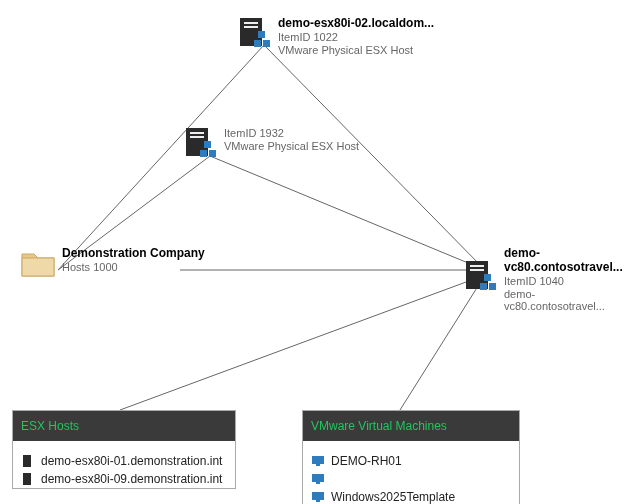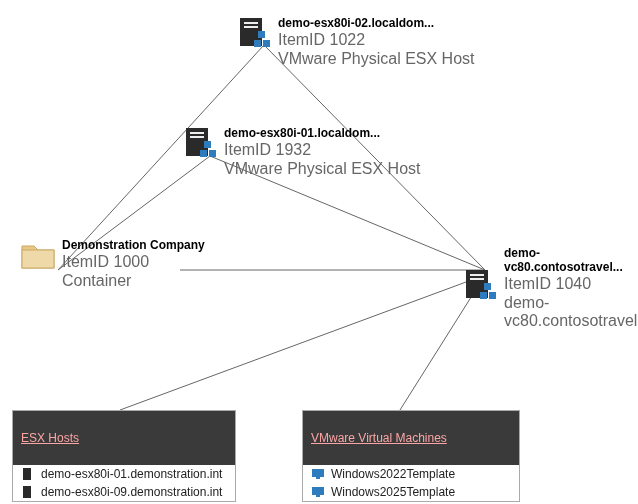--- a/index.html
+++ b/index.html
@@ -13,36 +13,35 @@
     }
     .canvas { position: relative; width: 570px; height: 504px; }
     svg.lines { position: absolute; top:0; left:0; pointer-events:none; }
     .node {
       position: absolute;
       display: flex;
       align-items: flex-start;
     }
     .tx { margin-left: 6px; }
     .title { font-weight: bold; font-size: 12px; color:#000; }
-    .sub { font-size: 16px; color:#666; margin-top:1px; }
+    .sub { font-size: 11px; color:#666; margin-top:1px; }
     .icon { flex-shrink:0; }
     .panel {
       position: absolute;
       border: 1px solid #aaa;
       background: #fff;
     }
     .panel-hd {
       background: #3a3a3a;
-      color: #fca5a5;
+      color: #22c55e;
       font-size: 12px;
-      padding: 20px 8px;
+      padding: 8px 8px;
       font-weight: normal;
-      text-decoration: underline;
     }
-    .panel-body { padding: 0 6px; }
+    .panel-body { padding: 0 6px; margin-top: 11px; }
     .row { display:flex; align-items:center; padding: 2px 2px; font-size:12px; color:#222; }
     .row .ri { width:14px; height:14px; margin-right:6px; flex-shrink:0; }
   </style>
 </head>
 <body>
 <div class="canvas">
 
 <svg class="lines" width="638" height="504">
   <g stroke="#666" stroke-width="1" fill="none">
     <line x1="58" y1="270" x2="210" y2="156"></line>
@@ -78,37 +77,35 @@
     <svg width="38" height="38">
           <rect x="6" y="2" width="22" height="28" fill="#2a2a2a"></rect>
           <rect x="10" y="6" width="14" height="2" fill="#eee"></rect>
           <rect x="10" y="10" width="14" height="2" fill="#eee"></rect>
           <rect x="20" y="24" width="7" height="7" fill="#2e7bbd"></rect>
           <rect x="29" y="24" width="7" height="7" fill="#2e7bbd"></rect>
           <rect x="24" y="15" width="7" height="7" fill="#2e7bbd"></rect>
         </svg>
   </div>
   <div class="tx">
-    <div class="title">demo-esx80i-01.localdom...</div>
     <div class="sub">ItemID 1932</div>
     <div class="sub">VMware Physical ESX Host</div>
   </div>
 </div>
 
-<div class="node" style="left:18px; top:238px;">
+<div class="node" style="left:18px; top:246px;">
   <div class="icon">
     <svg width="38" height="34">
           <path d="M4 8 h12 l4 4 h16 v18 h-32 z" fill="#e8c78a" stroke="#c9a862"></path>
           <rect x="4" y="12" width="32" height="18" fill="#f0d9a8" stroke="#c9a862"></rect>
         </svg>
   </div>
   <div class="tx">
     <div class="title">Demonstration Company</div>
-    <div class="sub">ItemID 1000</div>
-    <div class="sub">Container</div>
+    <div class="sub">Hosts 1000</div>
   </div>
 </div>
 
 <div class="node" style="left:460px; top:246px;align-items:center;">
   <div class="icon">
     <svg width="38" height="38">
           <rect x="6" y="2" width="22" height="28" fill="#2a2a2a"></rect>
           <rect x="10" y="6" width="14" height="2" fill="#eee"></rect>
           <rect x="10" y="10" width="14" height="2" fill="#eee"></rect>
           <rect x="20" y="24" width="7" height="7" fill="#2e7bbd"></rect>
@@ -142,21 +139,27 @@
 </div>
 
 <div class="panel" style="left:302px; top:410px; width:216px;">
   <div class="panel-hd">VMware Virtual Machines</div>
   <div class="panel-body">
     <div class="row">
       <svg class="ri">
             <rect x="1" y="2" width="12" height="8" fill="#2e7bbd"></rect>
             <rect x="5" y="10" width="4" height="2" fill="#2e7bbd"></rect>
           </svg>
-      <span>Windows2022Template</span>
+      <span>DEMO-RH01</span>
+    </div>
+    <div class="row">
+      <svg class="ri">
+            <rect x="1" y="2" width="12" height="8" fill="#2e7bbd"></rect>
+            <rect x="5" y="10" width="4" height="2" fill="#2e7bbd"></rect>
+          </svg>
     </div>
     <div class="row">
       <svg class="ri">
             <rect x="1" y="2" width="12" height="8" fill="#2e7bbd"></rect>
             <rect x="5" y="10" width="4" height="2" fill="#2e7bbd"></rect>
           </svg>
       <span>Windows2025Template</span>
     </div>
   </div>
 </div>

